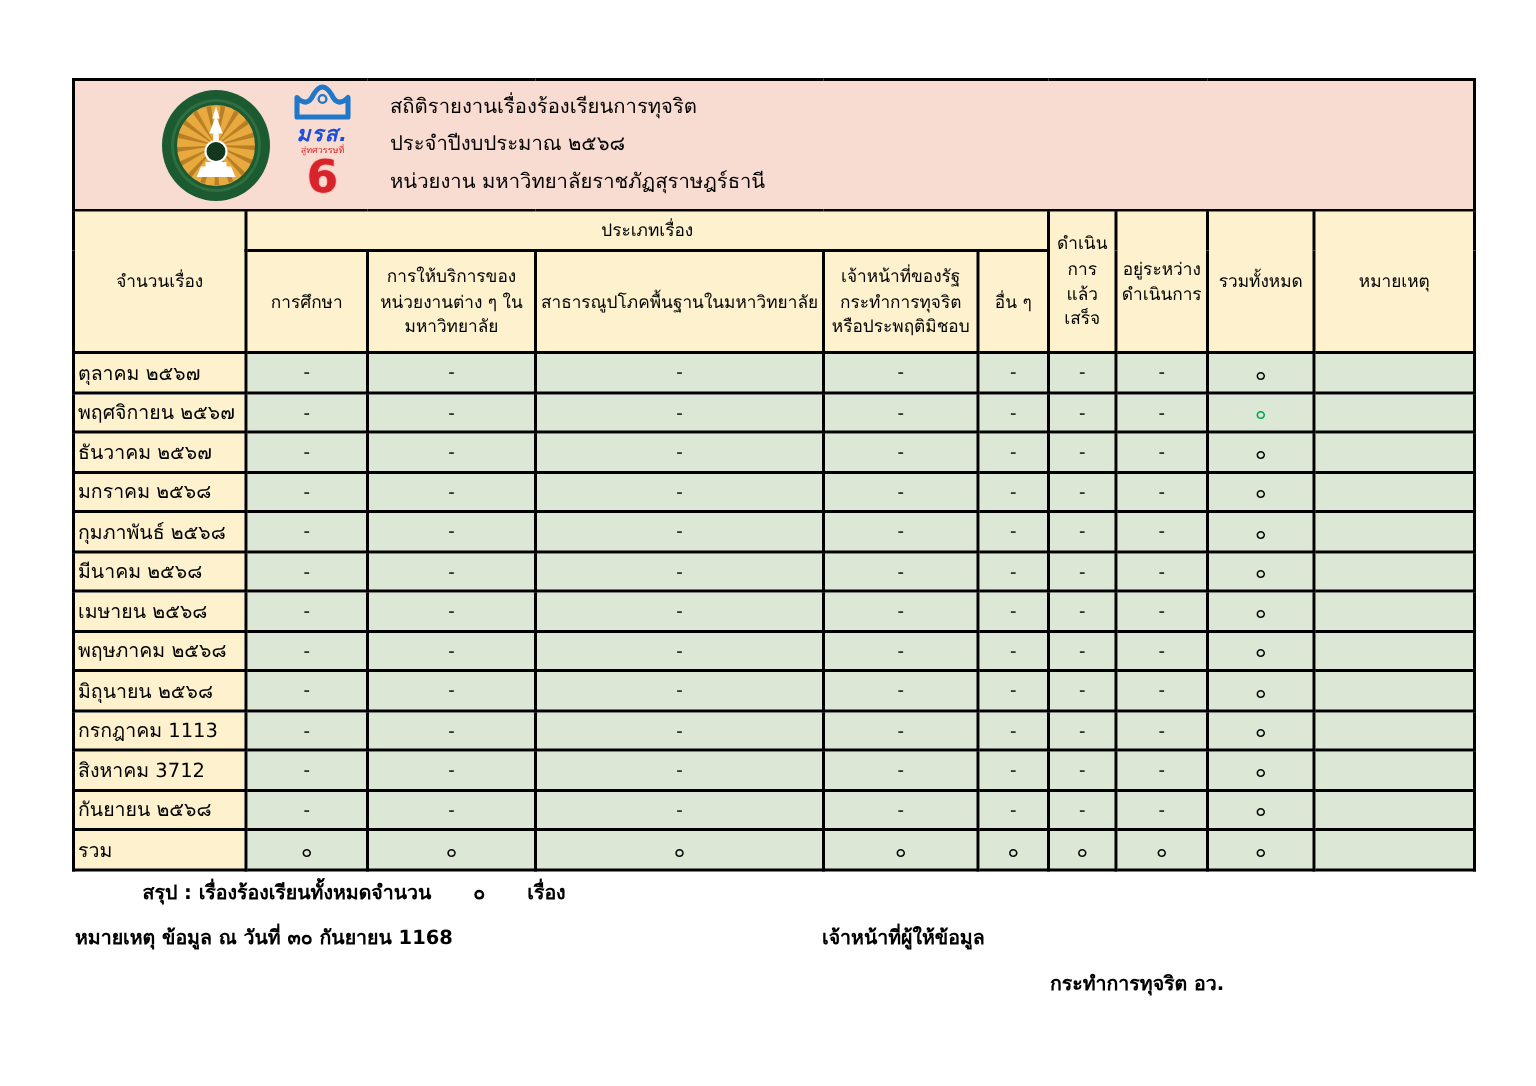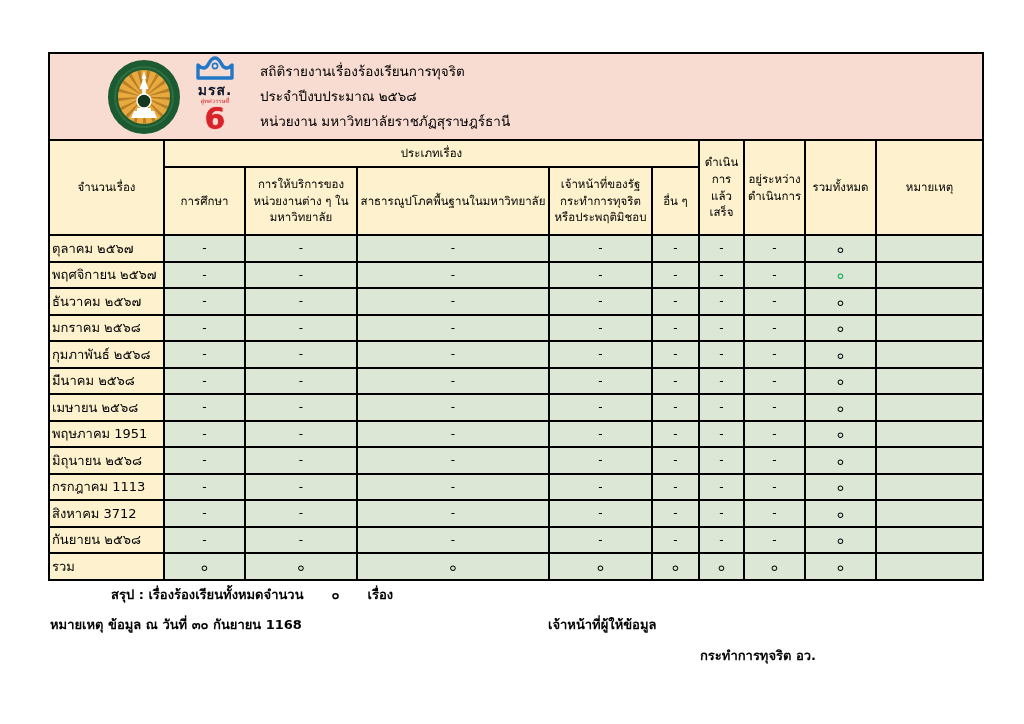--- a/index.html
+++ b/index.html
@@ -22,28 +22,28 @@
   th.hdr{background:#fdf2cd;font-weight:normal;font-size:11.5px;text-align:center;line-height:1.45;}
   tr.hdr-a th{height:25px;}
   tr.hdr-b th{height:66px;}
   td.c-label{background:#fdf2cd;font-size:13px;text-align:left;padding-left:7px;white-space:nowrap;}
   td.c-data{background:#dce8d5;font-size:12px;text-align:center;}
   td.c-data.green{color:#00a651;}
   tr.data-row{height:26.5px;}
   
   .seal{position:absolute;left:57px;top:5px;width:74px;height:76px;}
   .mrs-logo{position:absolute;left:137px;top:2px;width:56px;height:82px;text-align:center;}
-  .mrs-text{color:#0f172a;font-weight:bold;font-size:14px;line-height:13px;letter-spacing:1px;}
+  .mrs-text{color:#1d4ed8;font-weight:bold;font-size:14px;line-height:13px;letter-spacing:1px;font-style:italic;}
   .mrs-sub{color:#d9232a;font-size:6px;line-height:7px;}
   .mrs-six{color:#d9232a;font-weight:bold;font-size:30px;line-height:30px;
            text-shadow:0 0 1px #d9232a;}
   
   .abs{position:absolute;font-size:13px;}
   .bold{font-weight:bold;}
-  .summary-line{left:95px;top:584px;display:flex;gap:28px;margin-left:16px;}
+  .summary-line{left:95px;top:584px;display:flex;gap:28px;}
   .note-line{left:50px;top:614px;}
   .officer-line{left:548px;top:614px;}
   .ref-line1{left:700px;top:610px;}
   .ref-line2{left:700px;top:645px;}
 </style>
 </head>
 <body>
 
 <div class="sheet">
 
@@ -187,21 +187,21 @@
           <td class="c-data">-</td>
           <td class="c-data">-</td>
           <td class="c-data">-</td>
           <td class="c-data">-</td>
           <td class="c-data">-</td>
           <td class="c-data">-</td>
           <td class="c-data">๐</td>
           <td class="c-data"></td>
         </tr>
         <tr class="data-row">
-          <td class="c-label">พฤษภาคม 1951</td>
+          <td class="c-label">พฤษภาคม ๒๕๖๘</td>
           <td class="c-data">-</td>
           <td class="c-data">-</td>
           <td class="c-data">-</td>
           <td class="c-data">-</td>
           <td class="c-data">-</td>
           <td class="c-data">-</td>
           <td class="c-data">-</td>
           <td class="c-data">๐</td>
           <td class="c-data"></td>
         </tr>

